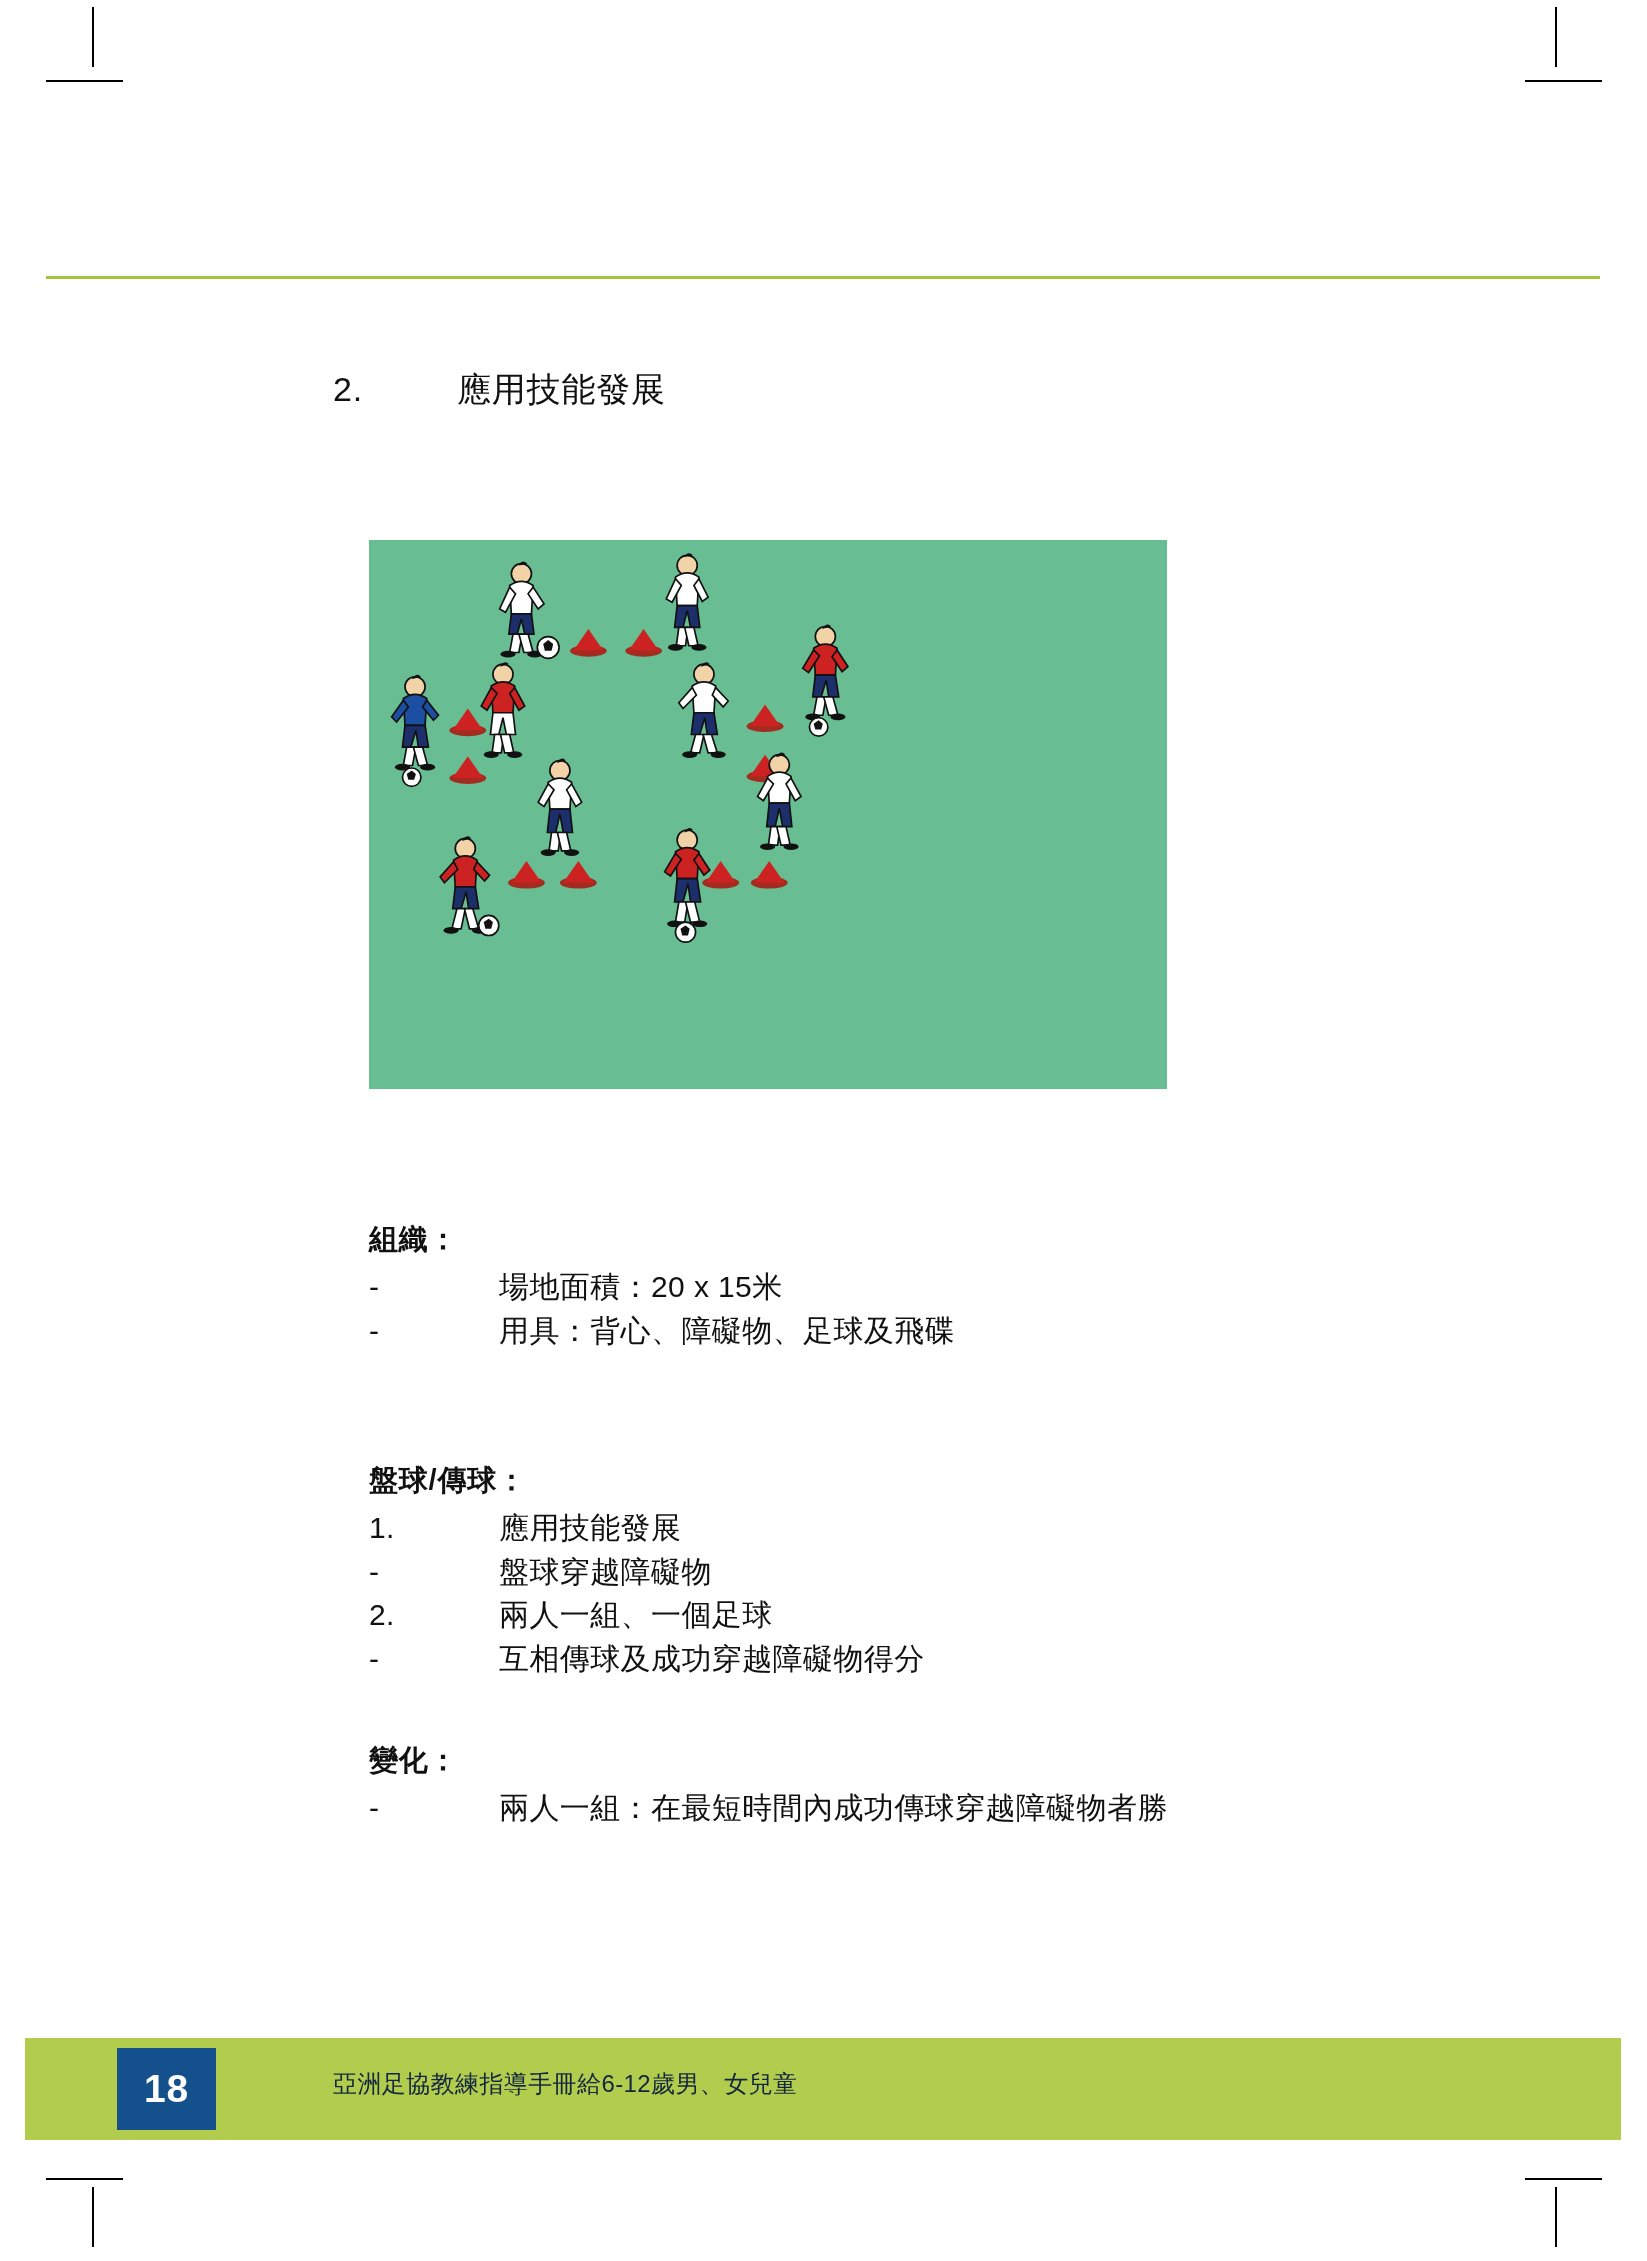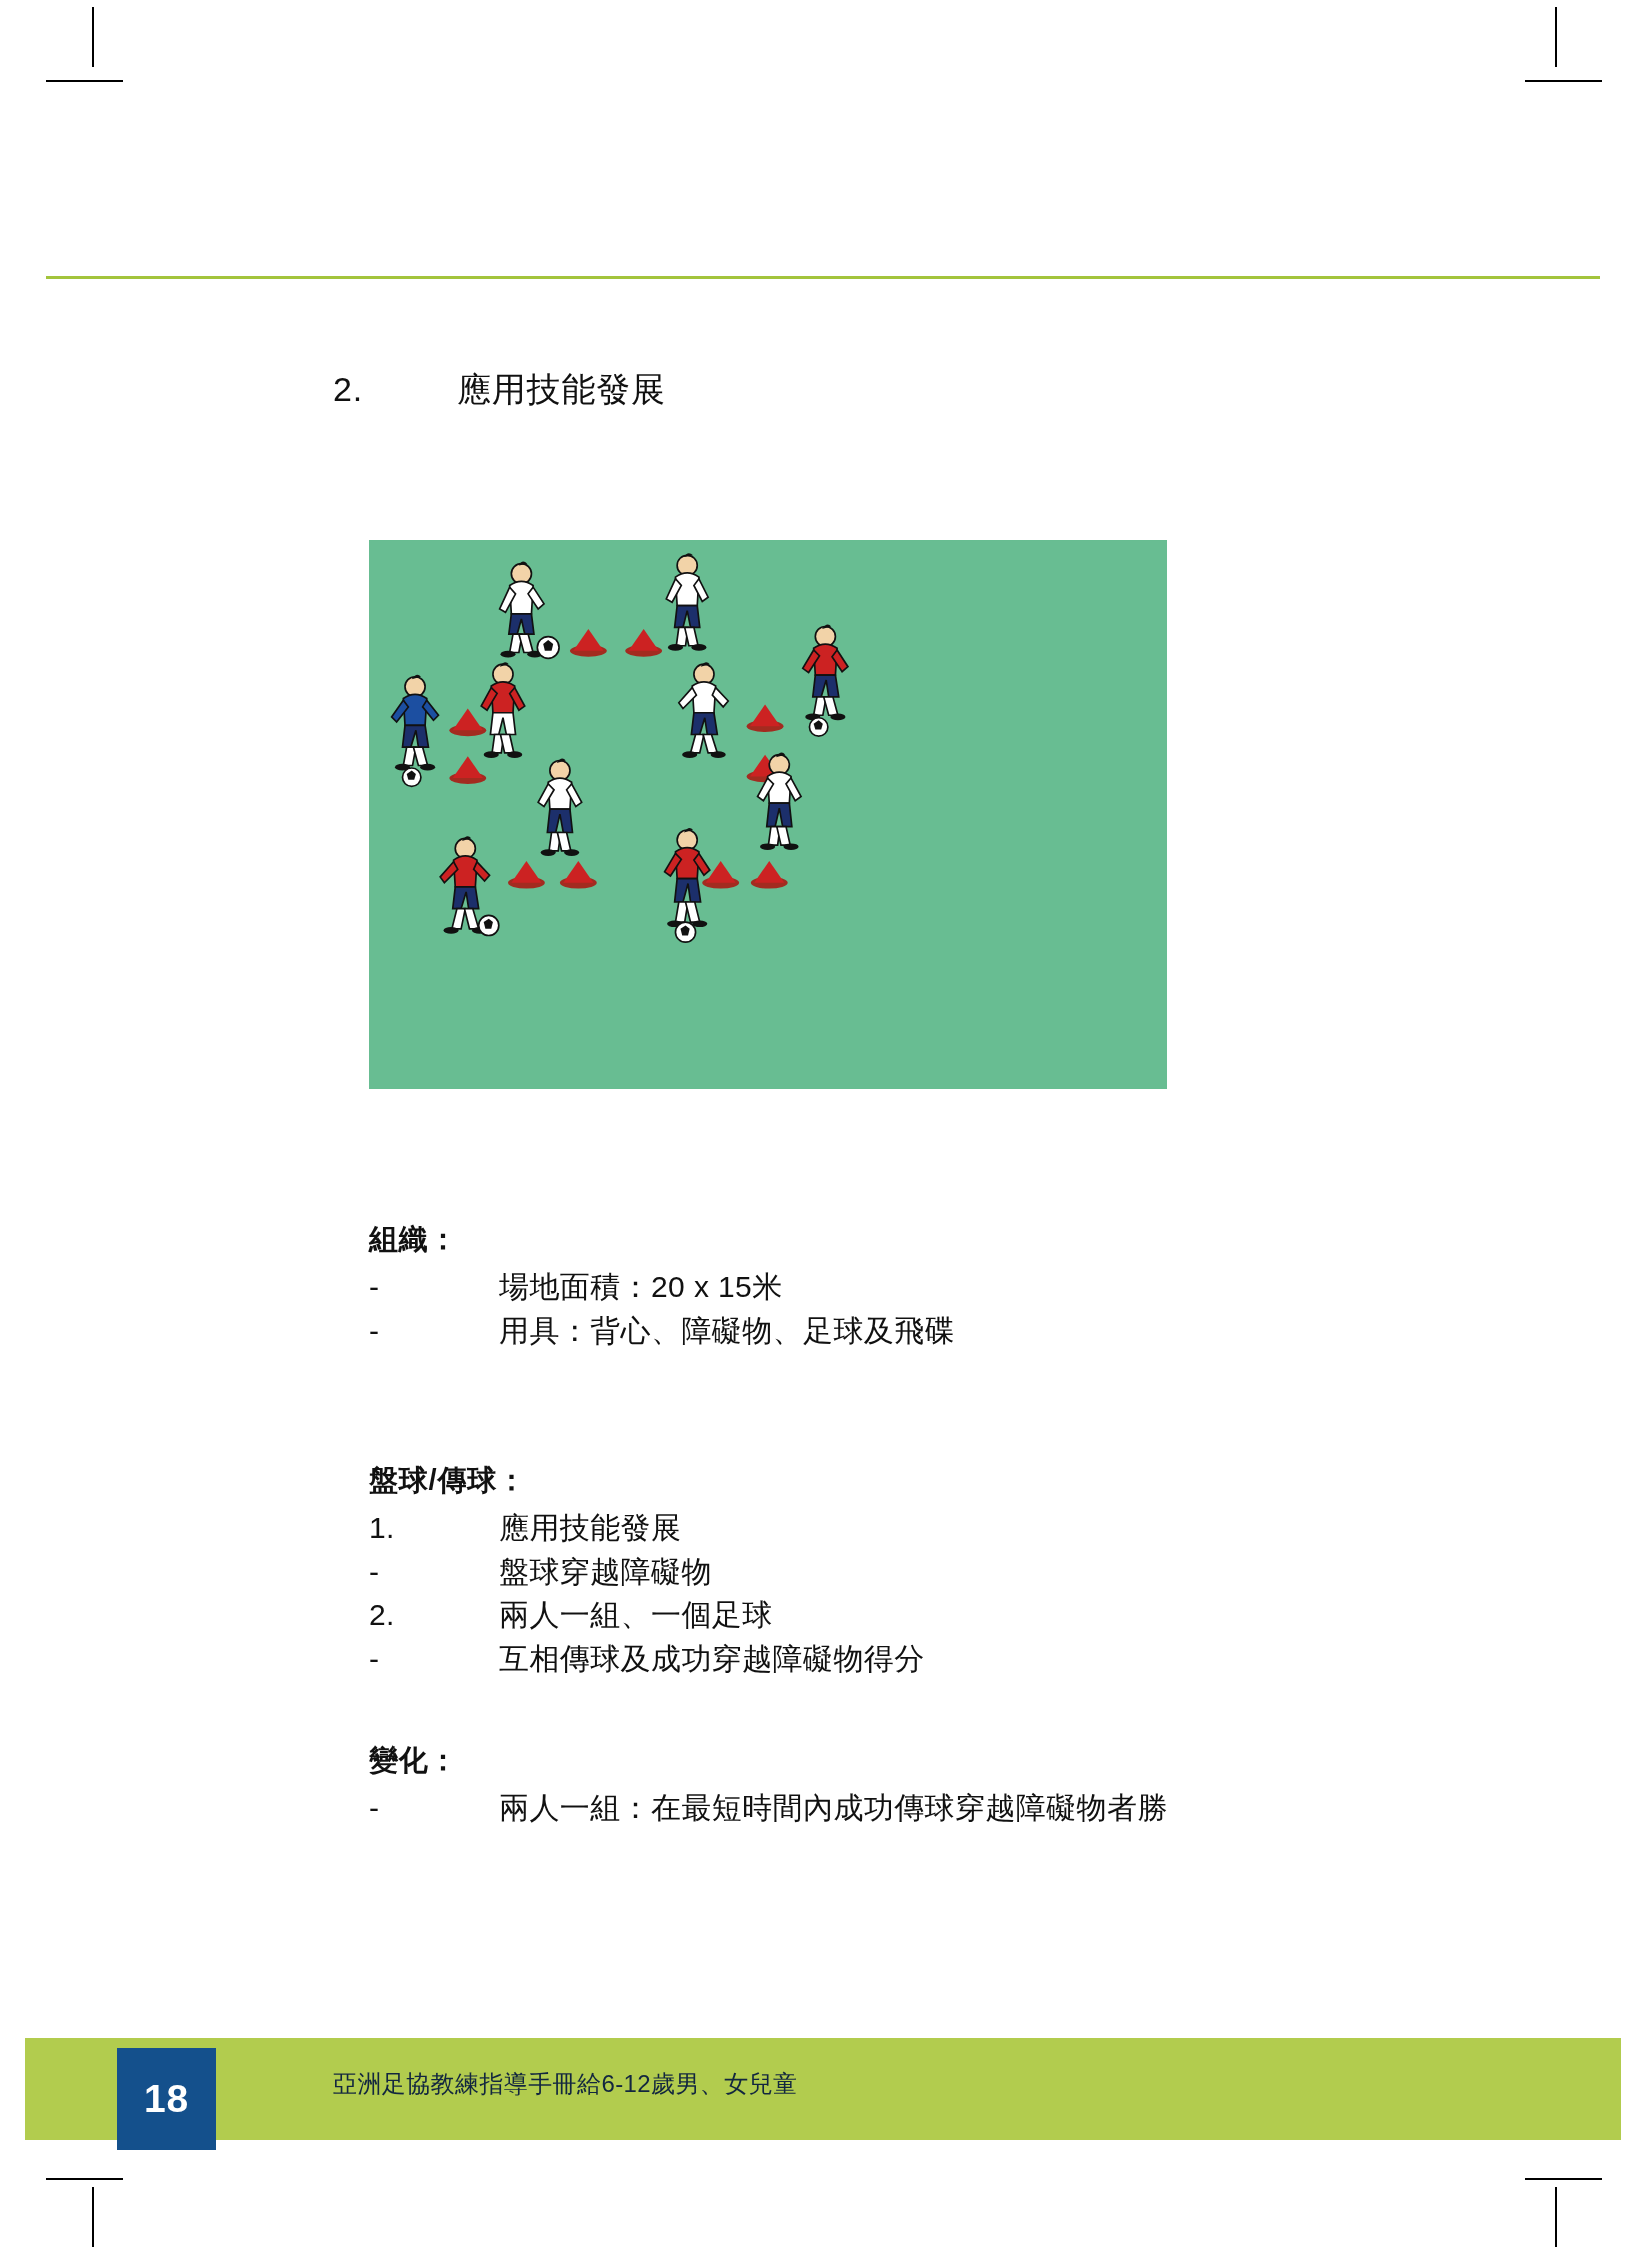--- a/index.html
+++ b/index.html
@@ -115,21 +115,21 @@
     top: 2038px;
     width: 1596px;
     height: 102px;
     background: #b2cc4e;
   }
   .page-badge {
     position: absolute;
     left: 117px;
     top: 2048px;
     width: 99px;
-    height: 102px;
+    height: 82px;
     background: #14508c;
     color: #ffffff;
     font-size: 39px;
     font-weight: bold;
     display: flex;
     align-items: center;
     justify-content: center;
     letter-spacing: 0.8px;
   }
   .footer-text {

